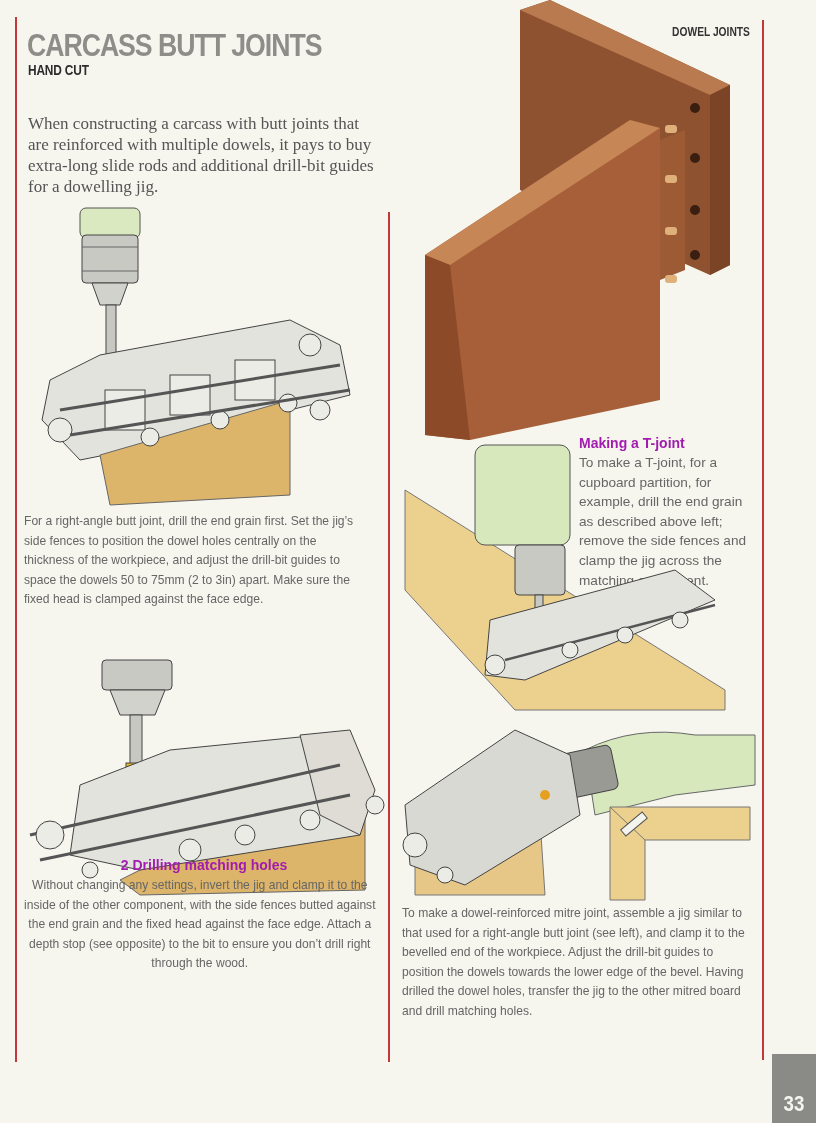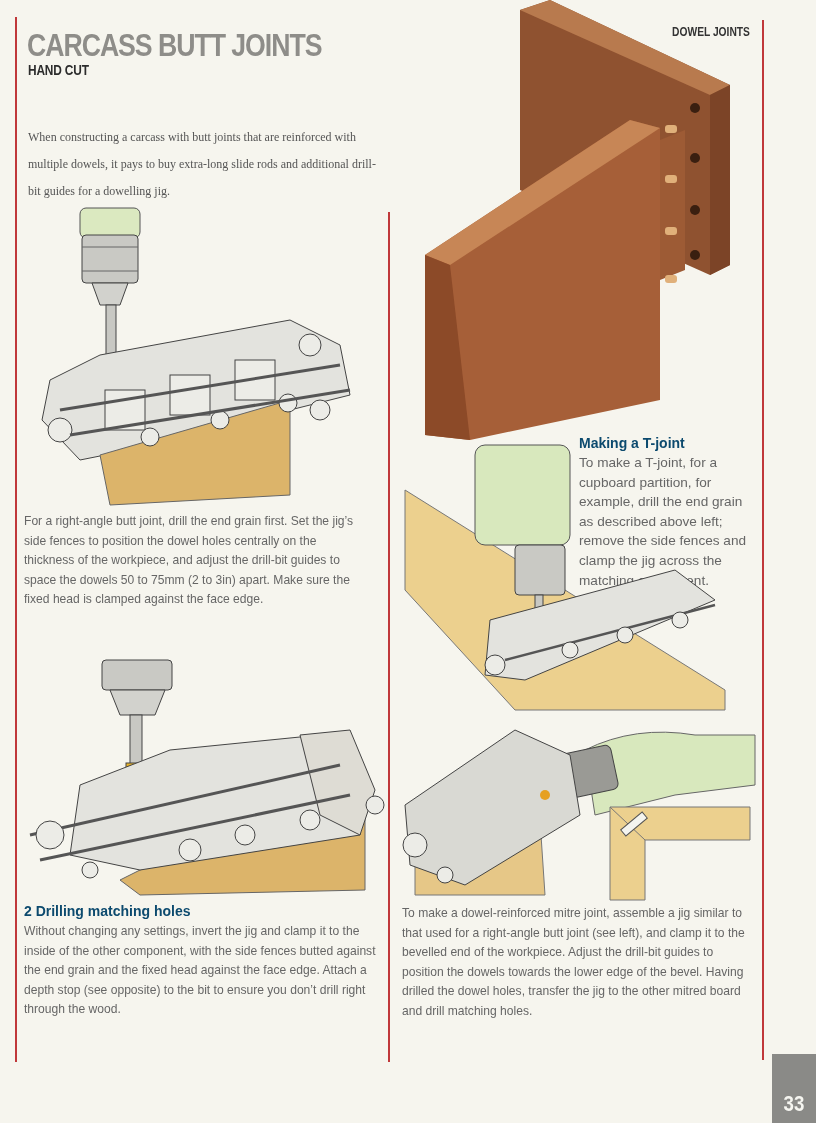--- a/index.html
+++ b/index.html
@@ -20,25 +20,25 @@
   .subtitle {
     left: 28px; top: 62px; font-weight: bold; font-size: 14px;
     color: #2c2c2c; transform: scaleX(0.85); transform-origin: left top;
     letter-spacing: -0.2px;
   }
   .running-head {
     right: 66px; top: 25px; font-weight: bold; font-size: 12.5px; color: #333;
     transform: scaleX(0.82); transform-origin: right top; white-space: nowrap;
   }
   .intro {
-    left: 28px; top: 124px; width: 355px;
-    font-family: "Liberation Serif", serif; font-size: 12px; line-height: 27px;
+    left: 28px; top: 113px; width: 355px;
+    font-family: "Liberation Serif", serif; font-size: 17px; line-height: 21px;
     color: #555;
   }
-  .cap-title { font-weight: bold; font-size: 14px; color: #0c4a6e; line-height: 19px; white-space: nowrap; }
+  .cap-title { font-weight: bold; font-size: 14px; color: #a21caf; line-height: 19px; white-space: nowrap; }
   .cap-body { font-size: 13px; line-height: 19.6px; color: #666; }
   .narrow { transform: scaleX(0.93); transform-origin: left top; }
   .pagebox {
     left: 772px; top: 1054px; width: 44px; height: 69px; background: #8a8a87;
   }
   .pagenum {
     position: absolute; bottom: 6px; left: 0; right: 0; text-align: center;
     color: #f5f5f0; font-weight: bold; font-size: 22px; transform: scaleX(0.85);
   }
   svg { position: absolute; overflow: visible; }
@@ -162,21 +162,21 @@
   <circle cx="150" cy="80" r="5" fill="#e6a020"></circle>
   <g fill="#ececE7" stroke="#444">
       <circle cx="20" cy="130" r="12"></circle>
       <circle cx="50" cy="160" r="8"></circle>
     </g>
   <path d="M215 92 L355 92 L355 125 L250 125 L250 185 L215 185 Z" fill="#ecd08e" stroke="#777"></path>
   <line x1="215" y1="92" x2="250" y2="125" stroke="#777"></line>
   <rect x="225" y="105" width="28" height="8" fill="#f4f4ef" stroke="#555" transform="rotate(-40 239 109)"></rect>
 </svg>
 
-<div class="abs" style="left:24px; top:902px; width:360px;">
+<div class="abs" style="left:24px; top:856px; width:360px;text-align:center;">
   <div class="cap-title">2 Drilling matching holes</div>
   <div class="cap-body narrow" style="width:378px;">Without changing any settings, invert the jig and clamp it to the inside of the other component, with the side fences butted against the end grain and the fixed head against the face edge. Attach a depth stop (see opposite) to the bit to ensure you don’t drill right through the wood.</div>
 </div>
 
 <div class="abs" style="left:402px; top:903px; width:360px;">
   <div class="cap-body narrow" style="width:382px;">To make a dowel-reinforced mitre joint, assemble a jig similar to that used for a right-angle butt joint (see left), and clamp it to the bevelled end of the workpiece. Adjust the drill-bit guides to position the dowels towards the lower edge of the bevel. Having drilled the dowel holes, transfer the jig to the other mitred board and drill matching holes.</div>
 </div>
 
 <div class="abs pagebox">
   <div class="pagenum">33</div>

